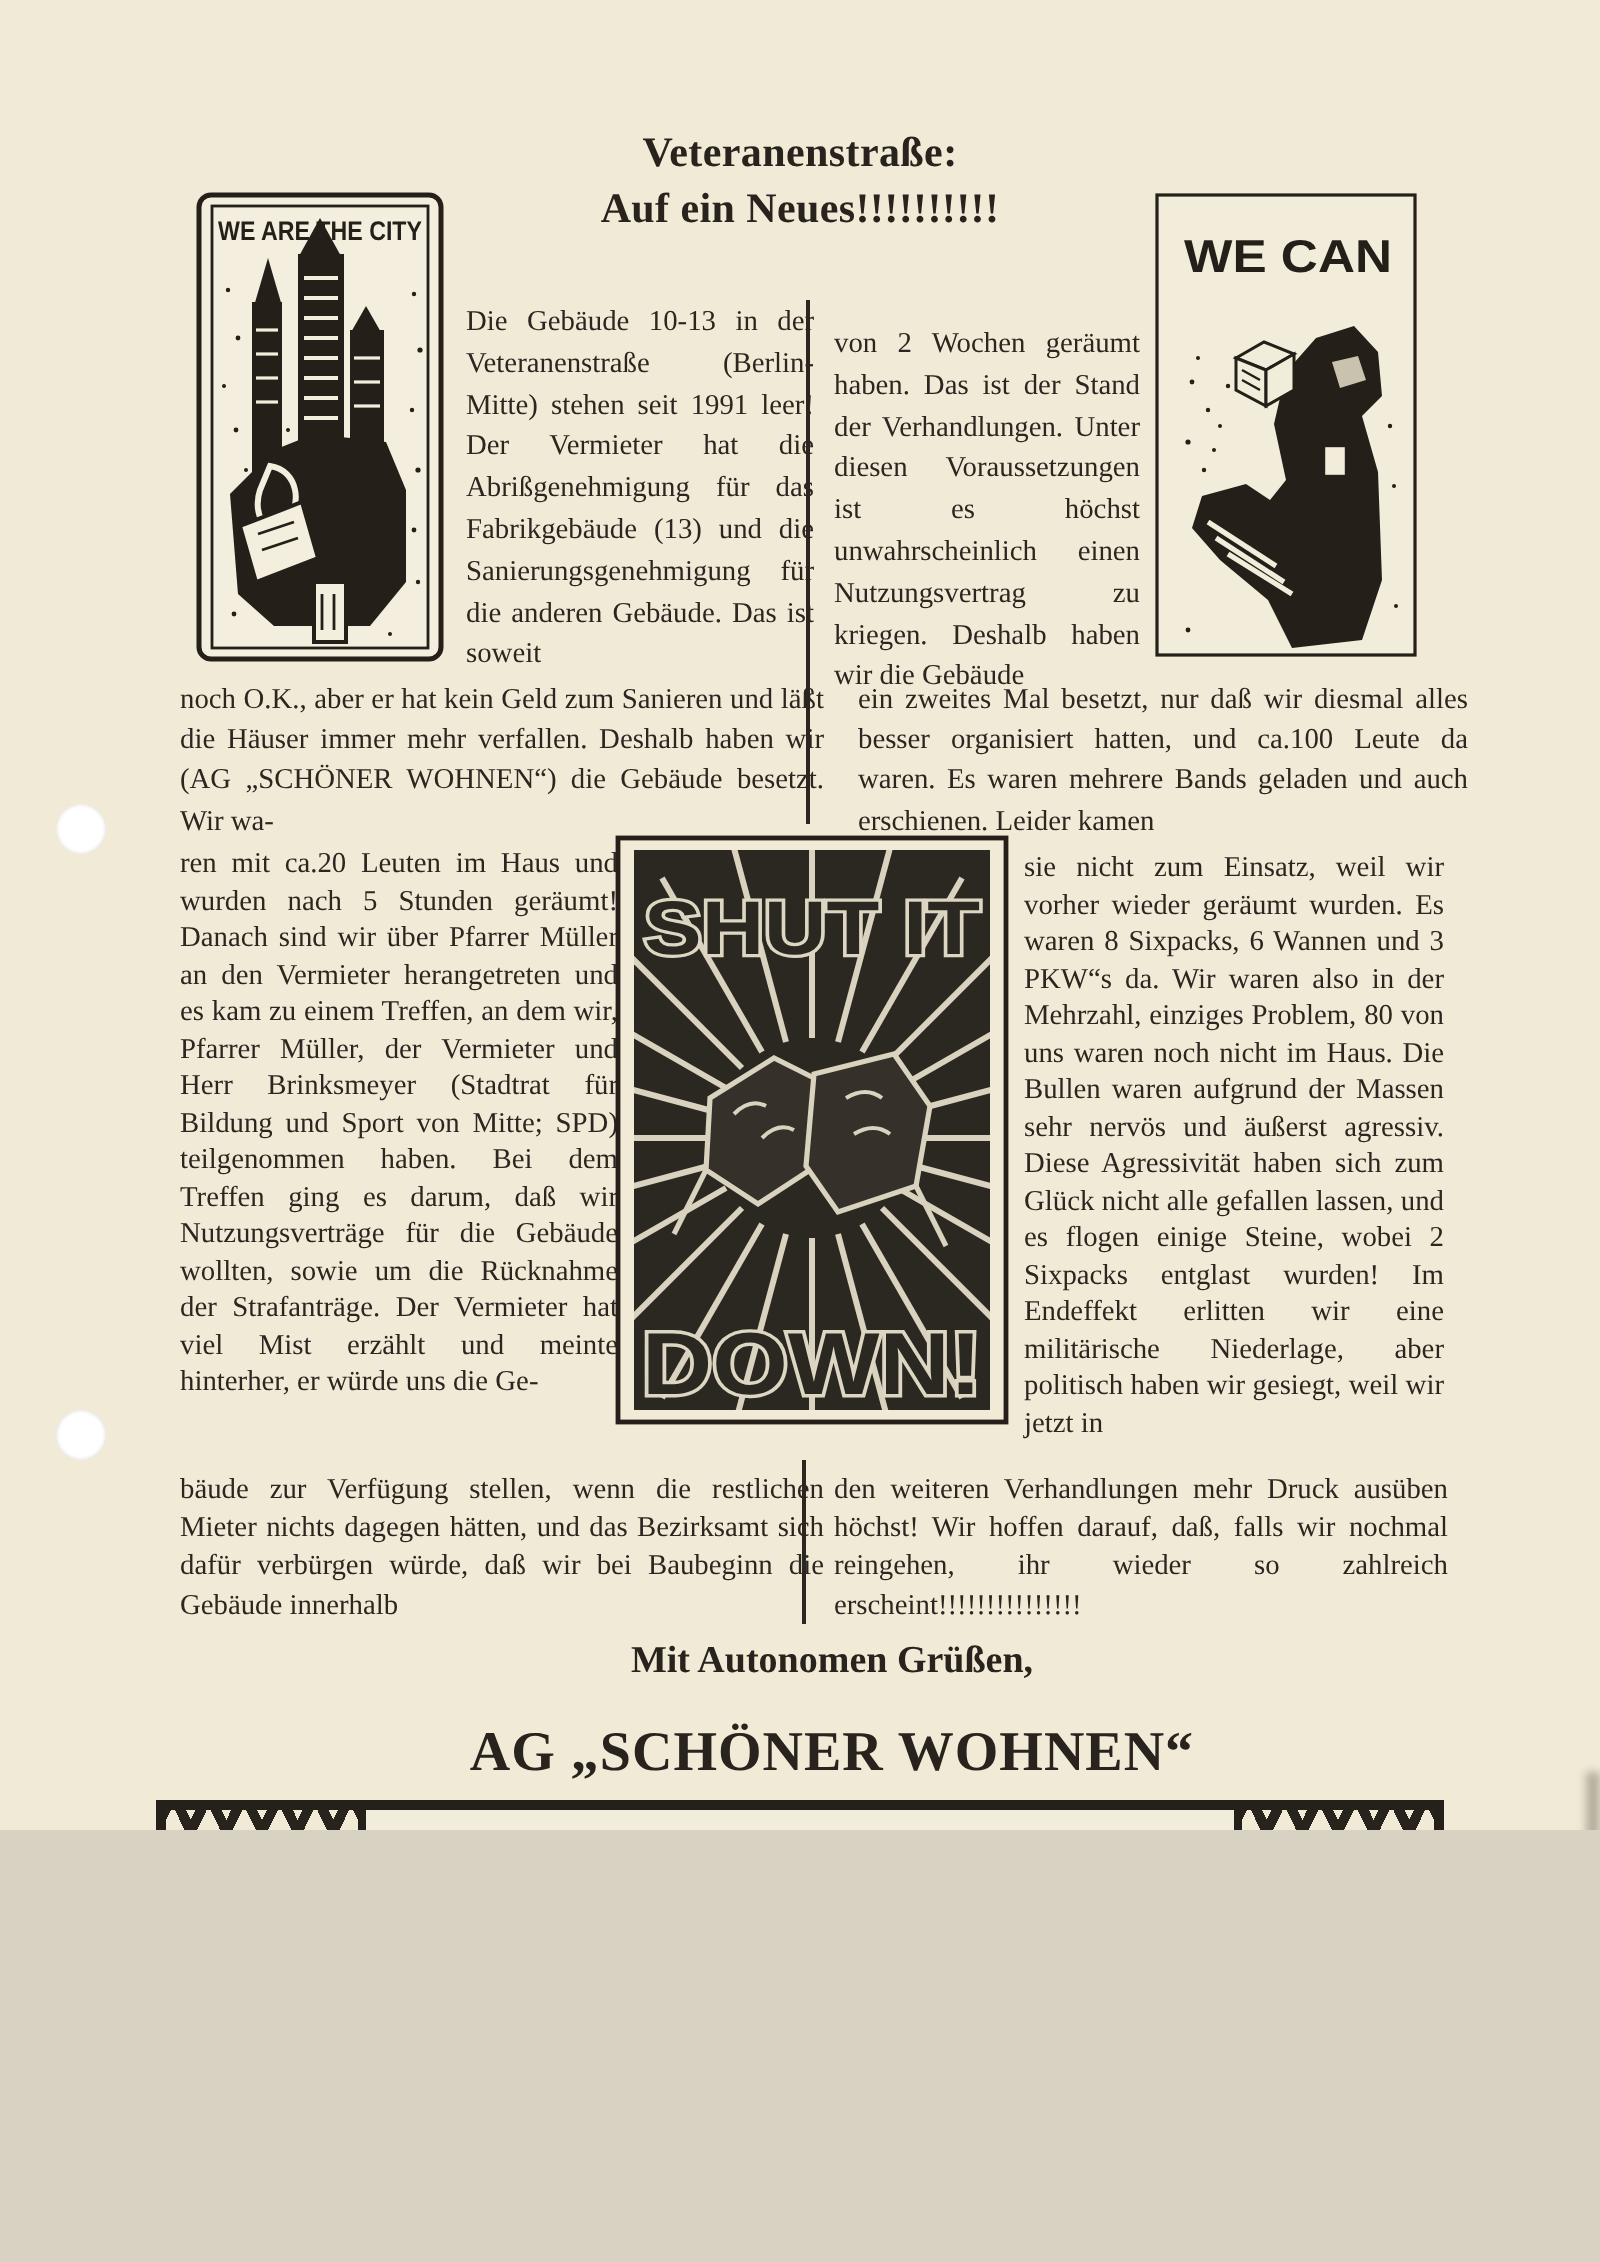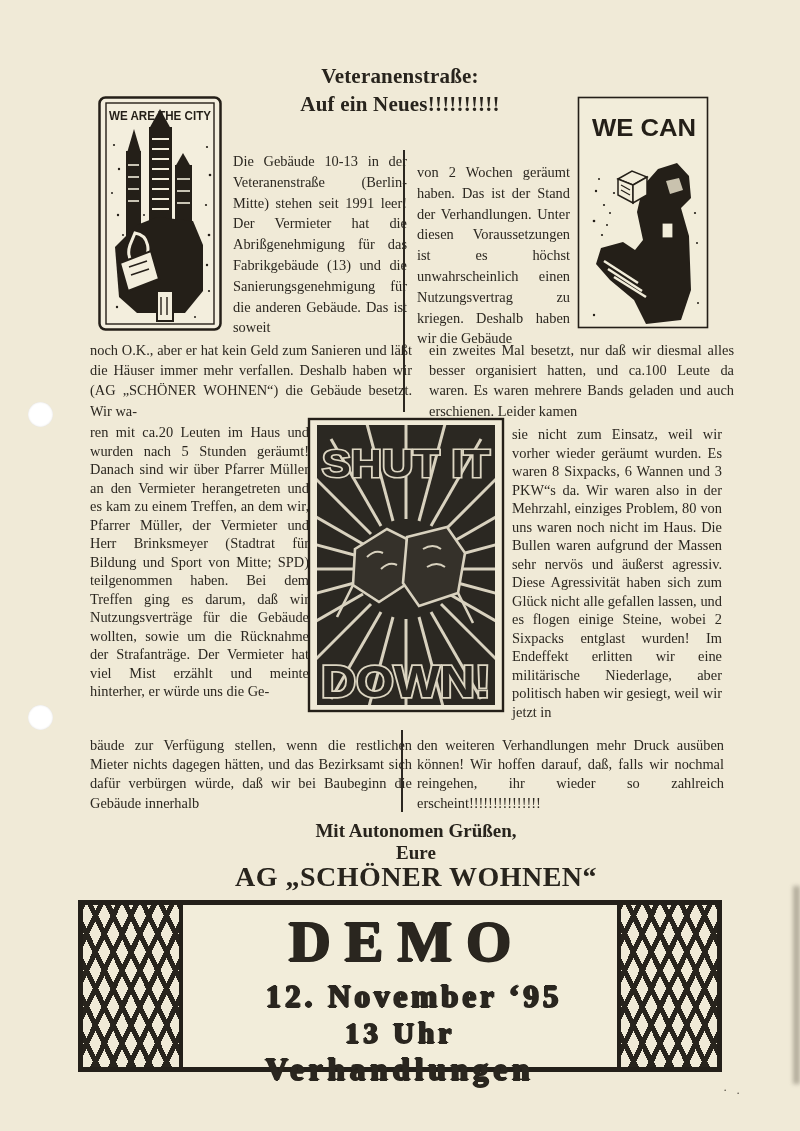--- a/index.html
+++ b/index.html
@@ -1,18 +1,18 @@
 <!DOCTYPE html>
 <html><head>
 <meta charset="utf-8">
 <style>
   * { margin:0; padding:0; box-sizing:border-box; }
   html,body { background:#d8d2c2; }
   #page {
-    position:relative; width:800px; height:1131px; margin:0 auto;
+    position:relative; width:800px; height:915px; margin:0 auto;
     background:#f0ead7;
     font-family:"Liberation Serif","DejaVu Serif",serif;
     color:#28241d; overflow:hidden;
   }
   .abs { position:absolute; }
   .title { width:100%; text-align:center; font-weight:bold; font-size:21px; letter-spacing:.2px; }
   .body-txt { text-align:justify; font-size:14.4px; color:#2b2720; }
   .lh-a { line-height:20.8px; }
   .lh-b { line-height:20.2px; }
   .lh-c { line-height:18.5px; }
@@ -195,24 +195,23 @@
       <path d="M60,140 q8,-8 16,-4 M74,152 q8,-8 16,-4" fill="none" stroke="#d9d2bf" stroke-width="2"></path>
       <path d="M116,132 q10,-6 18,0 M120,150 q10,-6 18,0" fill="none" stroke="#d9d2bf" stroke-width="2"></path>
       <path d="M46,168 L30,200 M151,176 L166,206" stroke="#d9d2bf" stroke-width="2.6"></path>
     </g>
     <text x="99" y="60" font-size="38" font-weight="bold" text-anchor="middle" fill="#2b2822" stroke="#ddd6c2" stroke-width="3.2" paint-order="stroke" textLength="168" lengthAdjust="spacingAndGlyphs">SHUT IT</text>
     <text x="99" y="280" font-size="44" font-weight="bold" text-anchor="middle" fill="#2b2822" stroke="#ddd6c2" stroke-width="3.4" paint-order="stroke" textLength="170" lengthAdjust="spacingAndGlyphs">DOWN!</text>
   </svg>
 
   <div class="abs body-txt lh-d" style="left:90px; top:736px; width:322px;">bäude zur Verfügung stellen, wenn die restlichen Mieter nichts dagegen hätten, und das Bezirksamt sich dafür verbürgen würde, daß wir bei Baubeginn die Gebäude innerhalb</div>
   <div class="abs vline" style="left:401px; top:730px; height:82px;"></div>
-  <div class="abs body-txt lh-d" style="left:417px; top:736px; width:307px;">den weiteren Verhandlungen mehr Druck ausüben können! Wir hoffen darauf, daß, falls wir nochmal reingehen, ihr wieder so zahlreich erscheint!!!!!!!!!!!!!!!</div>
+  <div class="abs body-txt lh-d" style="left:417px; top:736px; width:307px;">den weiteren Verhandlungen mehr Druck ausüben höchst! Wir hoffen darauf, daß, falls wir nochmal reingehen, ihr wieder so zahlreich erscheint!!!!!!!!!!!!!!!</div>
 
   <div class="abs signoff" style="top:820px; font-size:19px;">Mit Autonomen Grüßen,</div>
-  <div class="abs signoff" style="top:842px; font-size:19px;">Eure</div>
   <div class="abs signoff" style="top:861px; font-size:28px; letter-spacing:.5px;">AG „SCHÖNER WOHNEN“</div>
 
   <div class="abs banner">
     <div class="lattice left"></div>
     <div class="banner-center">
       <div class="demo-word fat">DEMO</div>
       <div class="demo-date fat">12. November ‘95</div>
       <div class="demo-time fat">13 Uhr</div>
       <div class="demo-place fat">Verhandlungen</div>
     </div>

